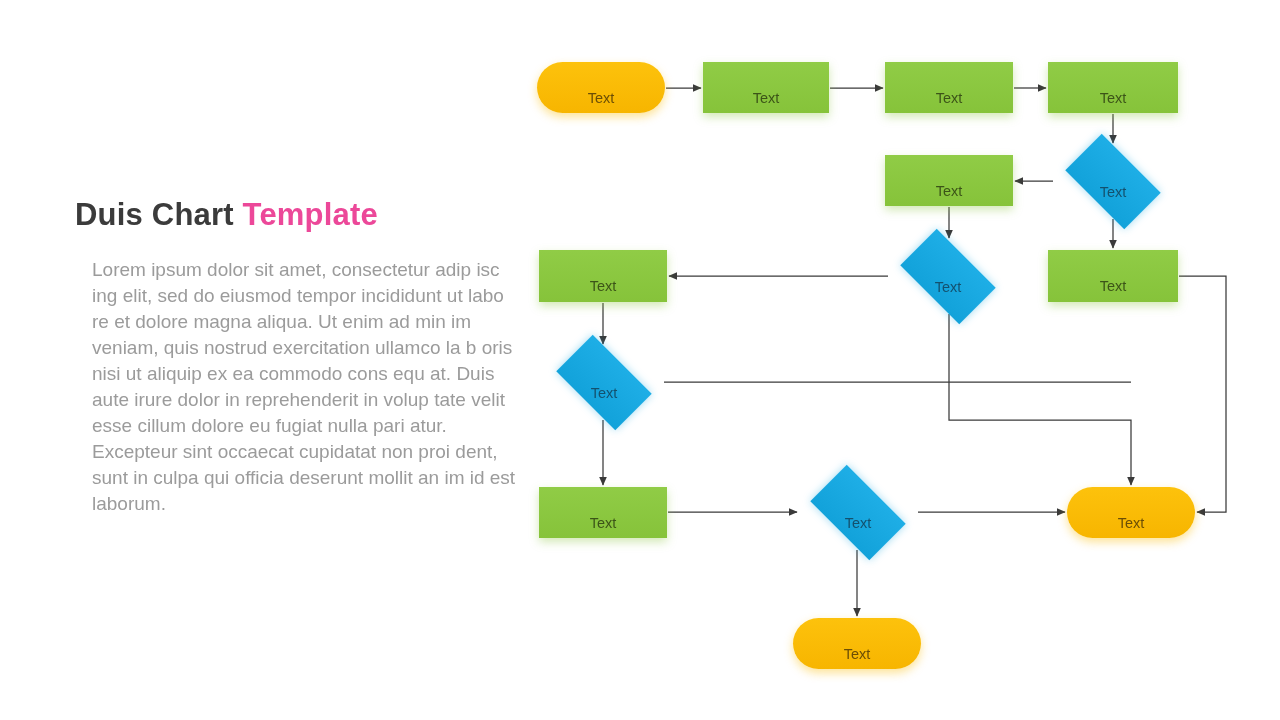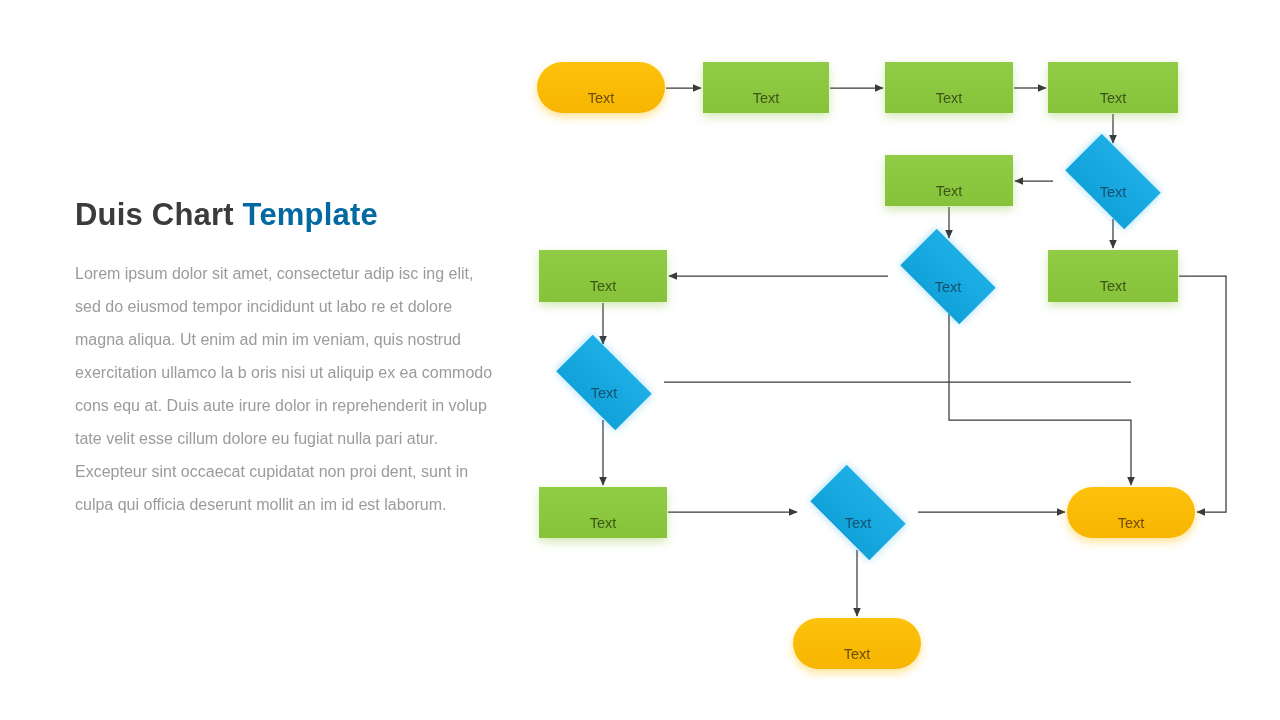--- a/index.html
+++ b/index.html
@@ -32,27 +32,27 @@
   }
   .title {
     font-size: 31px;
     font-weight: bold;
     letter-spacing: 0.2px;
     margin: 0 0 24px 0;
     line-height: 1.2;
     white-space: nowrap;
   }
   .title .t-strong { color: #3b3b3b; }
-  .title .t-light  { color: #0369a1; }
+  .title .t-light  { color: #ec4899; }
 
   .body-copy {
-    font-size: 16px;
-    line-height: 33px;
+    font-size: 19px;
+    line-height: 26px;
     color: #9b9b9b;
-    margin: 0;
+    margin: 17px;
     width: 424px;
     text-align: left;
   }
 
   
   #flow-canvas {
     position: absolute;
     left: 0; top: 0;
     width: 1280px;
     height: 720px;

